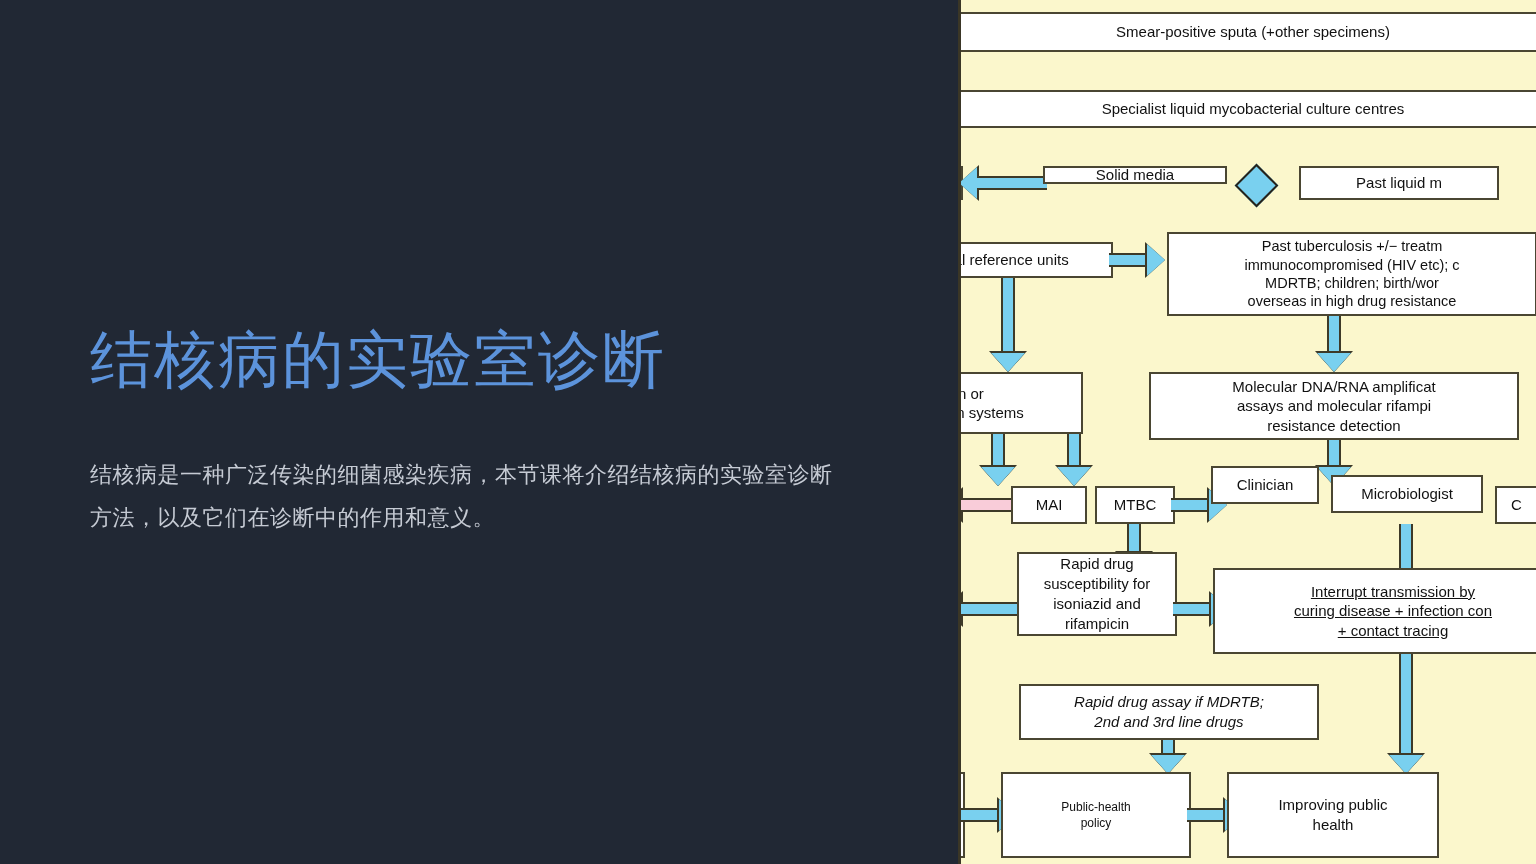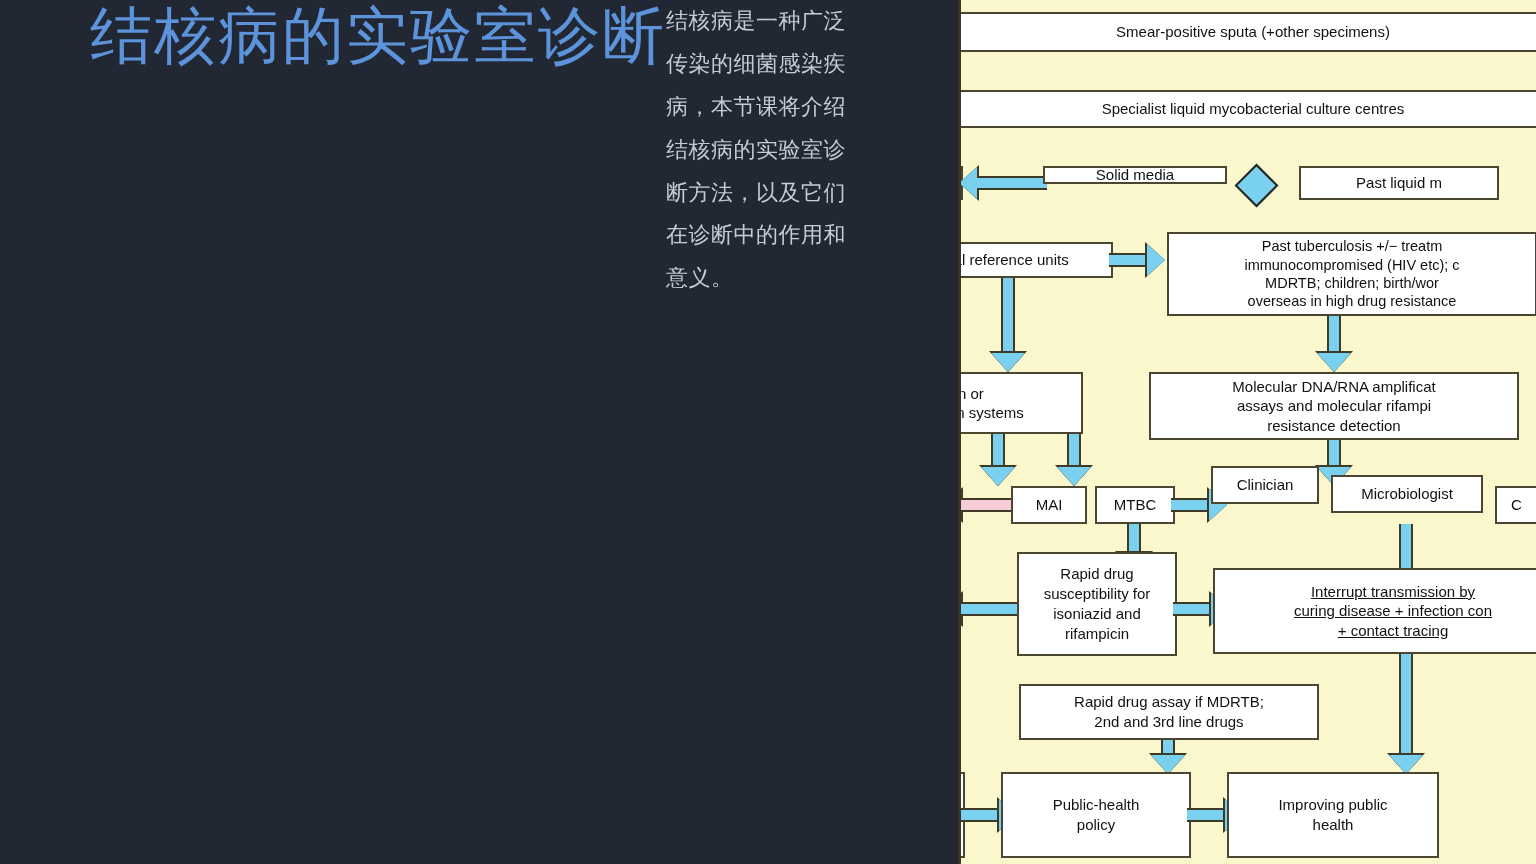--- a/index.html
+++ b/index.html
@@ -9,21 +9,21 @@
     background:#212834;
     font-family:"Liberation Sans","DejaVu Sans",sans-serif;
   }
   .slide{position:relative;width:1536px;height:864px;overflow:hidden;background:#212834;}
 
   
   .text-panel{
     position:absolute;left:0;top:0;width:958px;height:864px;
     box-sizing:border-box;
     padding:0 90px;
-    display:flex;flex-direction:row;justify-content:center;
+    display:flex;flex-direction:column;justify-content:center;
   }
   .slide-title{
     font-family:"DejaVu Serif","Liberation Serif",serif;
     font-size:62px;line-height:1.15;font-weight:400;
     color:#5c93db;
     margin:0 0 58px 0;
     letter-spacing:2px;
     white-space:nowrap;
   }
   .slide-subtitle{
@@ -222,38 +222,38 @@
         <div class="shaft" style="height:50px;"></div>
         <div class="headline"></div>
           <div class="head"></div>
       </div>
 
       <div class="arr-l" style="left:100px;top:578px;width:78px;height:62px;">
         <div class="tipline"></div>
           <div class="tip"></div>
         <div class="body" style="left:18px;right:0;"></div>
       </div>
-      <div class="node" style="left:174px;top:552px;width:160px;height:104px;flex-direction:column;justify-content:center;font-size:15px;line-height:1.32;">
+      <div class="node" style="left:174px;top:552px;width:160px;height:84px;flex-direction:column;justify-content:center;font-size:15px;line-height:1.32;">
         <span style="white-space:pre-line;">Rapid drug
 susceptibility for
 isoniazid and
 rifampicin</span>
       </div>
       <div class="arr-r" style="left:330px;top:578px;width:56px;height:62px;">
         <div class="body" style="left:0;right:18px;"></div>
         <div class="tipline"></div>
           <div class="tip"></div>
       </div>
       <div class="node" style="left:370px;top:568px;width:360px;height:86px;flex-direction:column;justify-content:center;font-size:15px;line-height:1.3;">
         <span style="white-space:pre-line;text-decoration:underline;">Interrupt transmission by
 curing disease + infection con
 + contact tracing</span>
       </div>
 
-      <div class="node" style="left:176px;top:684px;width:300px;height:56px;flex-direction:column;justify-content:center;font-size:15px;line-height:1.32;">
+      <div class="node" style="left:176px;top:684px;width:300px;height:56px;flex-direction:column;justify-content:center;font-size:15px;line-height:1.32;font-style:italic;">
         <span style="white-space:pre-line;">Rapid drug assay if MDRTB;
 2nd and 3rd line drugs</span>
       </div>
       <div class="arr-d" style="left:306px;top:740px;width:38px;height:34px;">
         <div class="shaft" style="height:16px;"></div>
         <div class="headline"></div>
           <div class="head"></div>
       </div>
       <div class="arr-d" style="left:544px;top:654px;width:38px;height:120px;">
         <div class="shaft" style="height:102px;"></div>
@@ -262,21 +262,21 @@
       </div>
 
       <div class="node" style="left:-8px;top:772px;width:130px;height:86px;flex-direction:column;justify-content:center;align-items:flex-start;text-align:left;padding-left:8px;font-size:15px;line-height:1.32;">
         
       </div>
       <div class="arr-r" style="left:118px;top:772px;width:56px;height:86px;">
         <div class="body" style="left:0;right:18px;"></div>
         <div class="tipline"></div>
           <div class="tip"></div>
       </div>
-      <div class="node" style="left:158px;top:772px;width:190px;height:86px;flex-direction:column;justify-content:center;font-size:15px;line-height:1.35;">
+      <div class="node" style="left:158px;top:772px;width:190px;height:86px;flex-direction:column;justify-content:center;font-size:12px;line-height:1.35;">
         <span style="white-space:pre-line;">Public-health
 policy</span>
       </div>
       <div class="arr-r" style="left:344px;top:772px;width:56px;height:86px;">
         <div class="body" style="left:0;right:18px;"></div>
         <div class="tipline"></div>
           <div class="tip"></div>
       </div>
       <div class="node" style="left:384px;top:772px;width:212px;height:86px;flex-direction:column;justify-content:center;font-size:15px;line-height:1.35;">
         <span style="white-space:pre-line;">Improving public

